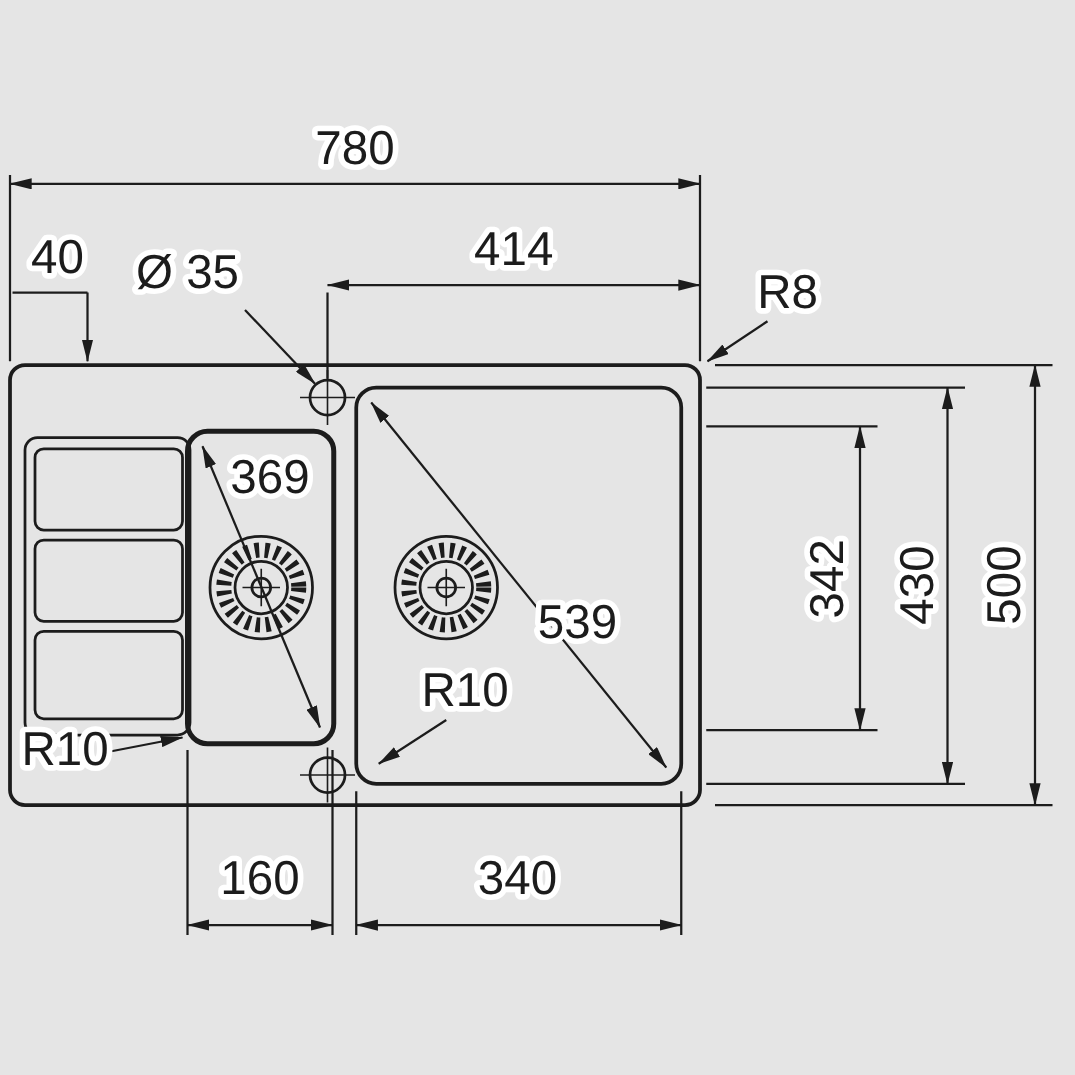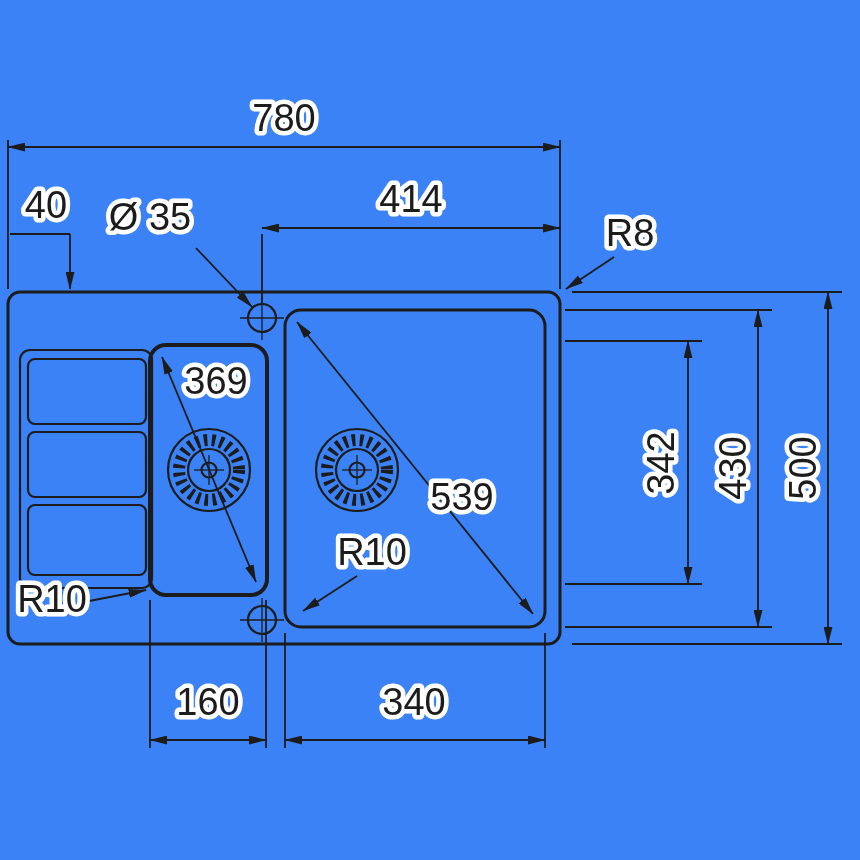--- a/index.html
+++ b/index.html
@@ -7,21 +7,21 @@
     padding: 0;
     background: #ffffff;
     width: 860px;
     height: 860px;
     font-family: "Liberation Sans", sans-serif;
   }
   .canvas {
     position: relative;
     width: 860px;
     height: 860px;
-    background: #3b82f6;
+    background: #e5e5e5;
     overflow: hidden;
   }
   svg { display: block; }
   .ext  { stroke: #1c1c1c; stroke-width: 1.8; fill: none; }
   .dim  { stroke: #1c1c1c; stroke-width: 1.8; fill: none; }
   .lead { stroke: #1c1c1c; stroke-width: 1.8; fill: none; }
   .outline  { stroke: #1c1c1c; fill: none; stroke-width: 3; }
   .outline-bold { stroke: #1c1c1c; fill: none; stroke-width: 4; }
   .thin { stroke: #1c1c1c; fill: none; stroke-width: 2.2; }
   .hair { stroke: #1c1c1c; fill: none; stroke-width: 1.3; }

